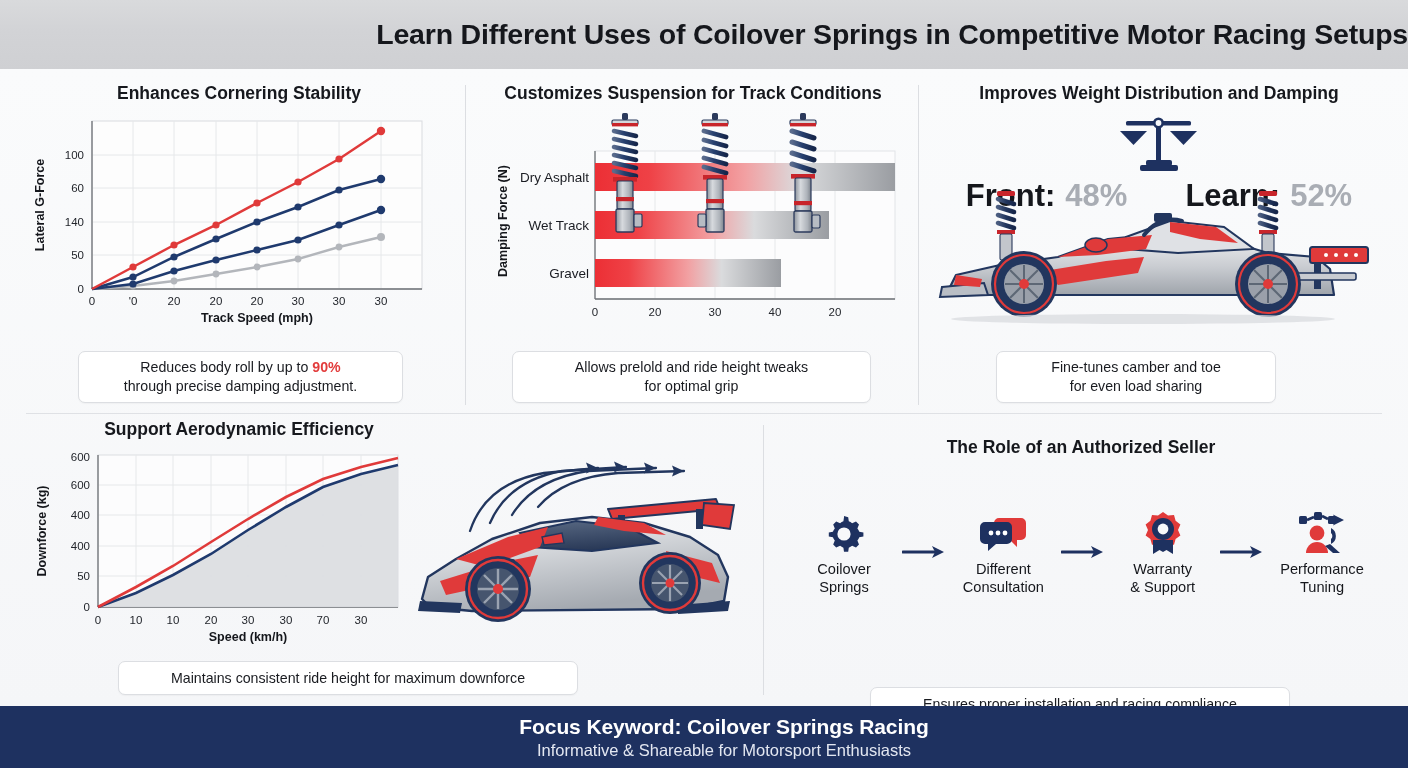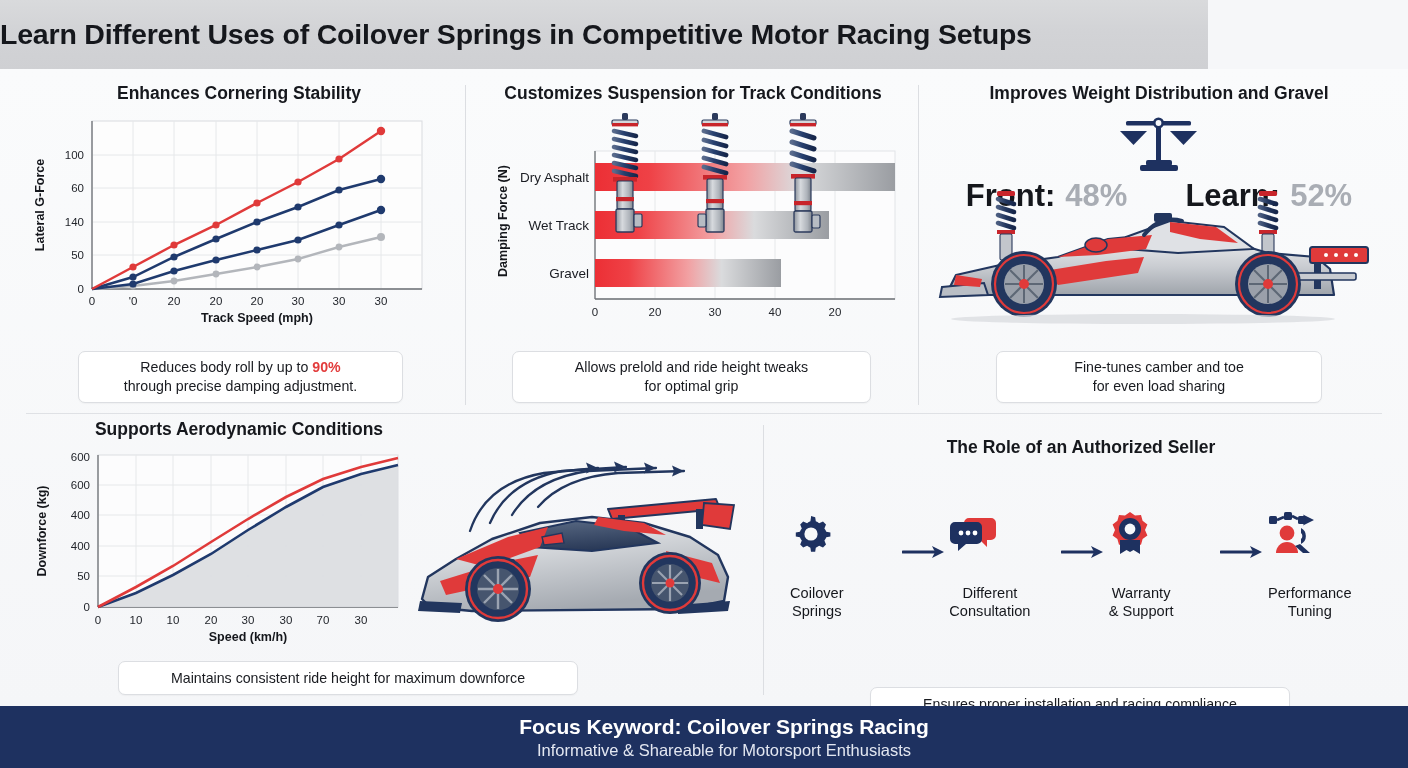--- a/index.html
+++ b/index.html
@@ -6,23 +6,23 @@
   html, body {
     width: 1408px; height: 768px;
     font-family: "Liberation Sans", sans-serif;
     background: #f7f8fa;
     overflow: hidden;
   }
   #root { position: relative; width: 1408px; height: 768px; background: #f6f7f9; }
 
   
   .header {
-    position: absolute; left: 0; top: 0; width: 1208px; height: 69px;
+    position: absolute; left: 0; top: 0; width: 1408px; height: 69px;
     background: linear-gradient(180deg,#d9dadc 0%,#d2d3d6 45%,#cfd0d3 100%);
-    display: flex; align-items: center; justify-content: flex-start;
+    display: flex; align-items: center; justify-content: flex-end;
   }
   .header-title {
     font-size: 28.5px; font-weight: 700; color: #15171c;
     letter-spacing: -0.2px; white-space: nowrap;
   }
 
   
   .body-area {
     position: absolute; left: 0; top: 69px; width: 1408px; height: 637px;
     background: linear-gradient(180deg,#fafbfc 0%,#f5f6f8 100%);
@@ -46,21 +46,21 @@
   }
   .caption .hi { color: #e23b3b; font-weight: 600; }
 
   
   .axis-label { font-size: 11.5px; fill: #23262c; }
   .axis-title { font-size: 12.5px; fill: #15171c; font-weight: 600; }
   .cat-label  { font-size: 13.5px; fill: #1a1c22; }
 
   
   .flow { position: absolute; display: flex; align-items: flex-start; }
-  .flow-node { display: flex; flex-direction: column; align-items: flex-start; width: 118px; gap: 24px; }
+  .flow-node { display: flex; flex-direction: column; align-items: center; width: 118px; }
   .flow-node .ficon { height: 46px; display: flex; align-items: flex-end; justify-content: center; }
   .flow-node .flabel {
     margin-top: 6px; text-align: center; font-size: 14.6px; font-weight: 500;
     color: #15171c; line-height: 1.2; white-space: pre-line;
   }
   .flow-arrow { width: 56px; display: flex; align-items: center; justify-content: center; padding-top: 36px; }
 
   
   .footer {
     position: absolute; left: 0; top: 706px; width: 1408px; height: 62px;
@@ -296,21 +296,21 @@
         </g>
       </svg>
 
       <div class="caption" style="position:absolute; left:44px; top:268px; width:359px; height:52px;">
         <div style="white-space:pre-line">Allows prelold and ride height tweaks
 for optimal grip</div>
       </div>
     </div>
 
     <div class="panel" style="left:922px; top:14px; width:474px; height:325px;">
-      <div class="panel-title" style="width:474px;">Improves Weight Distribution and Gravel</div>
+      <div class="panel-title" style="width:474px;">Improves Weight Distribution and Damping</div>
 
       <svg width="90" height="62" viewBox="0 0 90 62" style="position:absolute; left:192px; top:30px;">
         <rect x="42" y="8" width="5" height="46" fill="#1e3160"></rect>
         <rect x="12" y="8" width="65" height="4.5" rx="1.6" fill="#1e3160"></rect>
         <circle cx="44.5" cy="10" r="4.2" fill="#f7f8fa" stroke="#1e3160" stroke-width="2.6"></circle>
         <path d="M6 18 L33 18 L19.5 32 Z" fill="#1e3160"></path>
         <path d="M56 18 L83 18 L69.5 32 Z" fill="#1e3160"></path>
         <rect x="26" y="52" width="38" height="6" rx="2" fill="#1e3160"></rect>
         <rect x="32" y="47" width="26" height="6" rx="2" fill="#1e3160"></rect>
       </svg>
@@ -408,28 +408,28 @@
               <line x1="311" y1="93" x2="349" y2="93"></line>
             <line x1="316" y1="79" x2="344" y2="107"></line>
               <line x1="316" y1="107" x2="344" y2="79"></line>
           </g>
           <circle cx="330" cy="93" r="5" fill="#e03a3a"></circle>
         </g>
 
         <ellipse cx="205" cy="128" rx="192" ry="5" fill="#d9dbdf" opacity="0.75"></ellipse>
       </svg>
 
-      <div class="caption" style="position:absolute; left:74px; top:268px; width:326px; height:52px;">
+      <div class="caption" style="position:absolute; left:74px; top:268px; width:280px; height:52px;">
         <div style="white-space:pre-line">Fine-tunes camber and toe
 for even load sharing</div>
       </div>
     </div>
 
     <div class="panel" style="left:14px; top:350px; width:748px; height:280px;">
-      <div class="panel-title" style="width:450px; margin-left:0;">Supports Aerodynamic Conditions</div>
+      <div class="panel-title" style="width:450px; margin-left:0;">Support Aerodynamic Efficiency</div>
 
       <svg width="400" height="200" viewBox="0 0 400 200" style="position:absolute; left:6px; top:28px;">
         <rect x="78" y="8" width="300" height="152" fill="#fcfcfd" stroke="#dcdee2" stroke-width="1"></rect>
         <g stroke="#e6e8ea" stroke-width="1">
           <line x1="116" y1="8" x2="116" y2="160"></line>
           <line x1="153" y1="8" x2="153" y2="160"></line>
           <line x1="191" y1="8" x2="191" y2="160"></line>
           <line x1="228" y1="8" x2="228" y2="160"></line>
           <line x1="266" y1="8" x2="266" y2="160"></line>
           <line x1="303" y1="8" x2="303" y2="160"></line>

